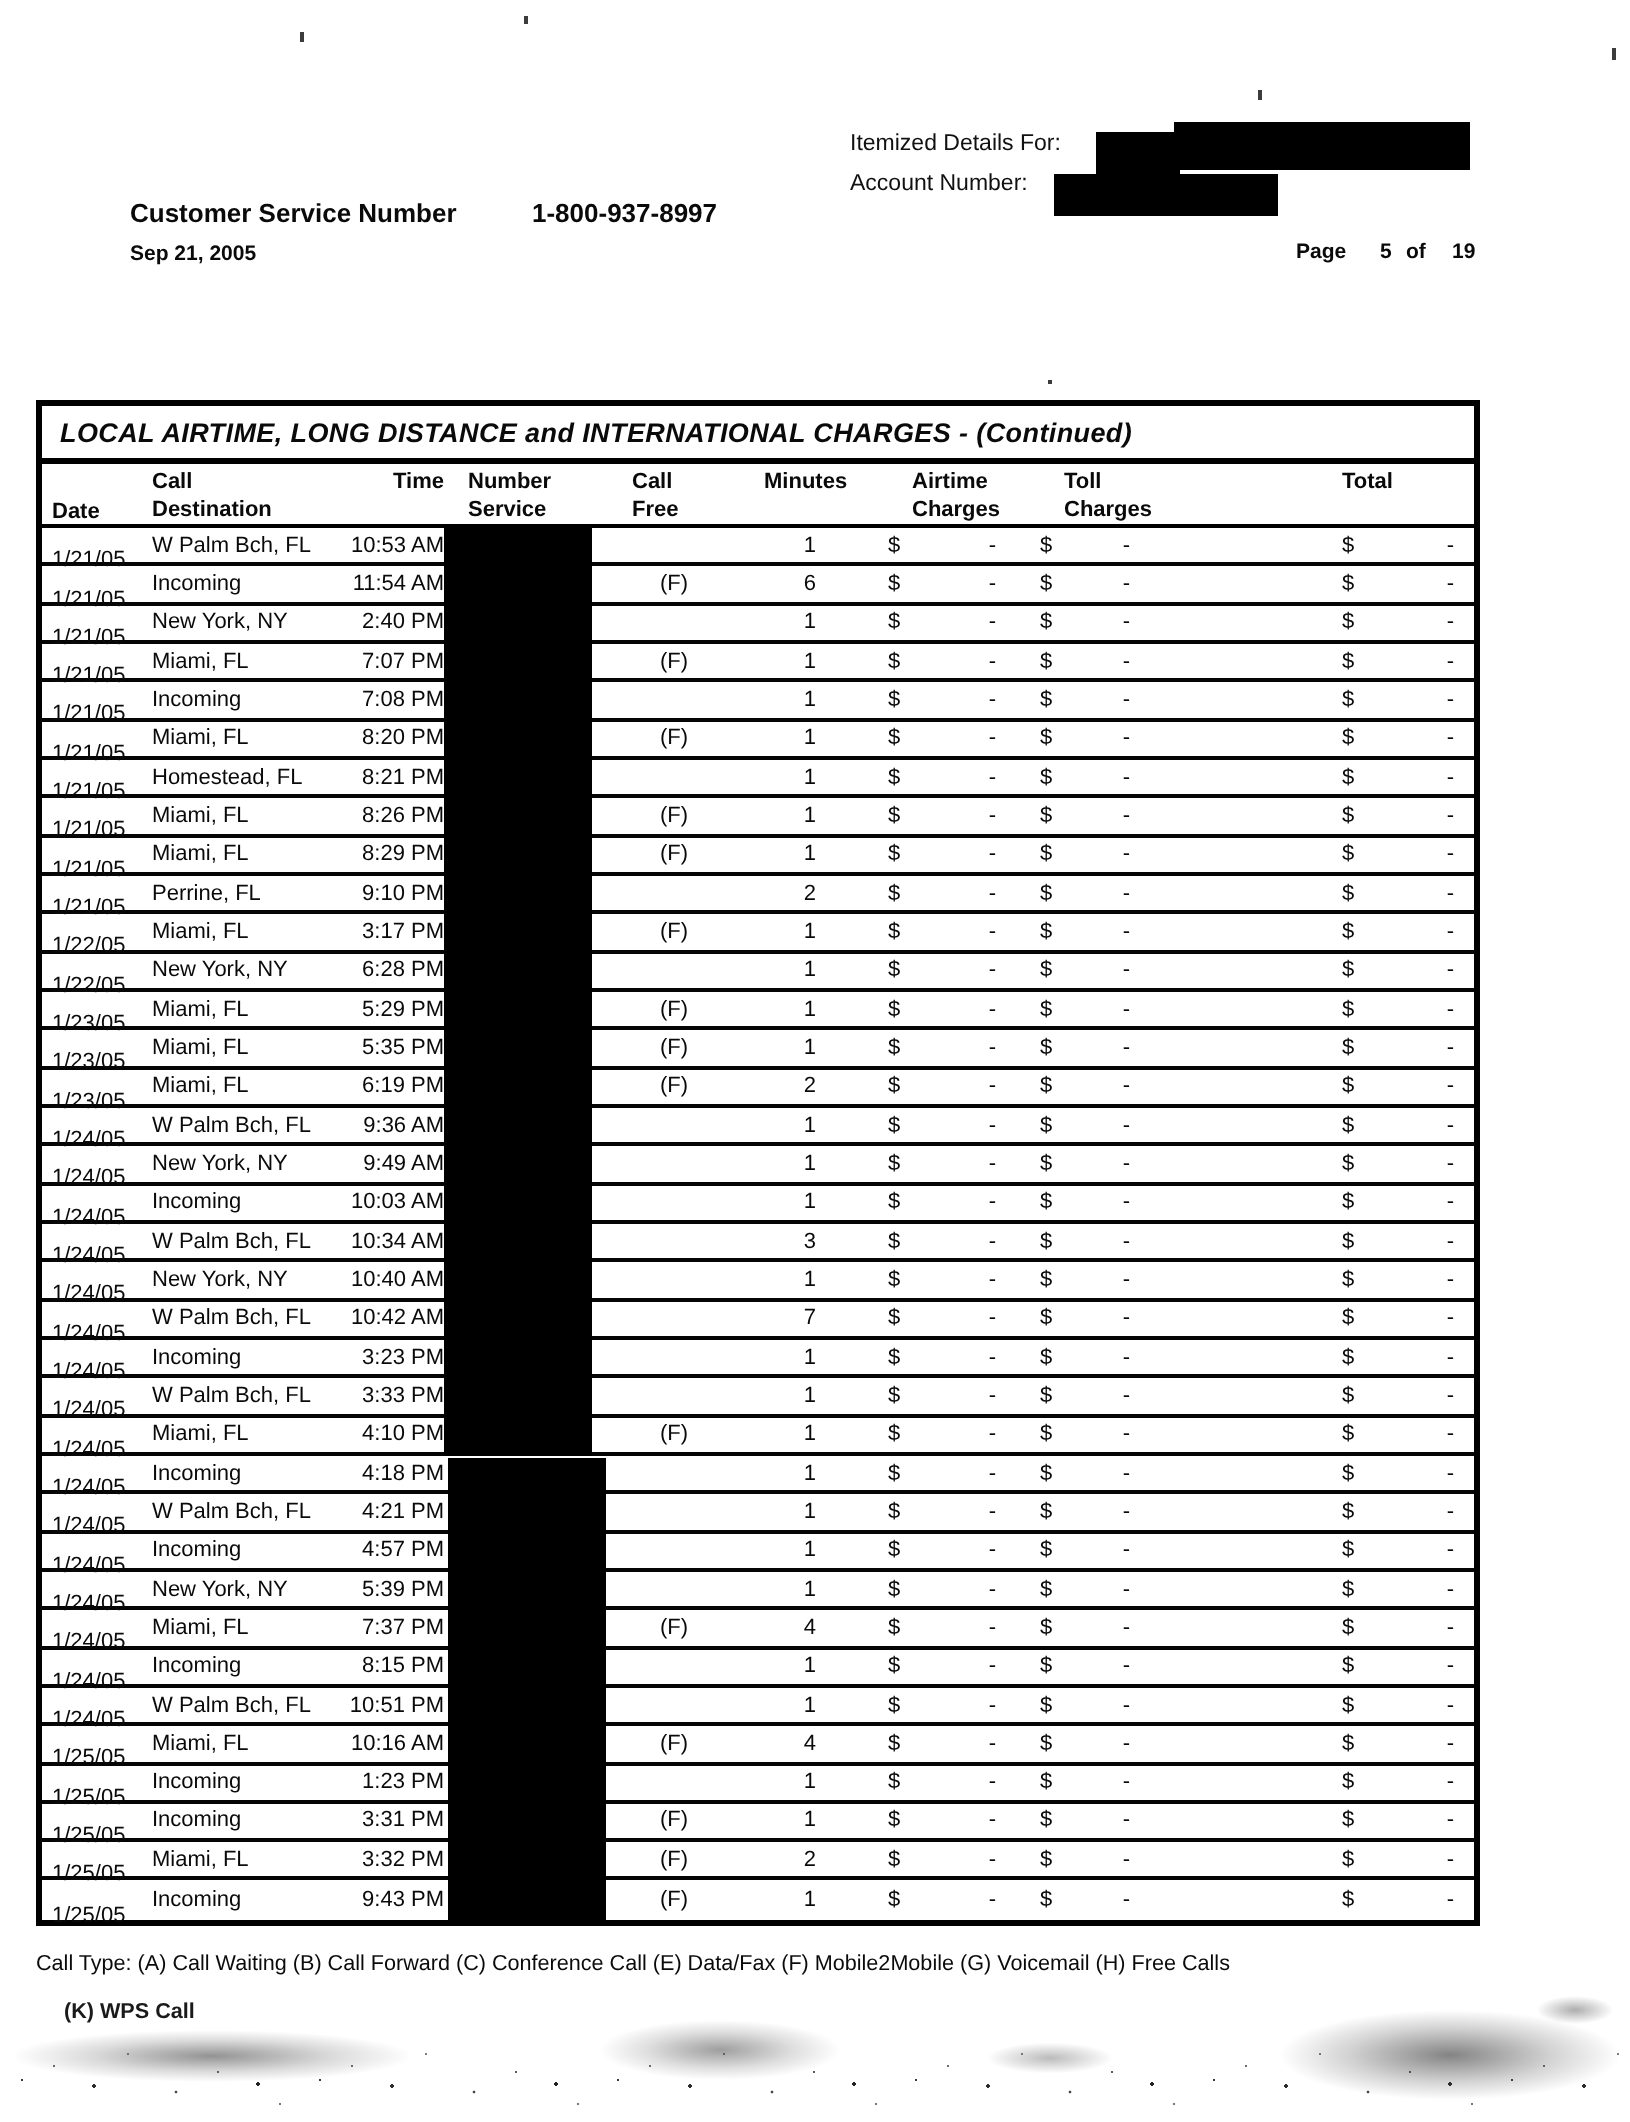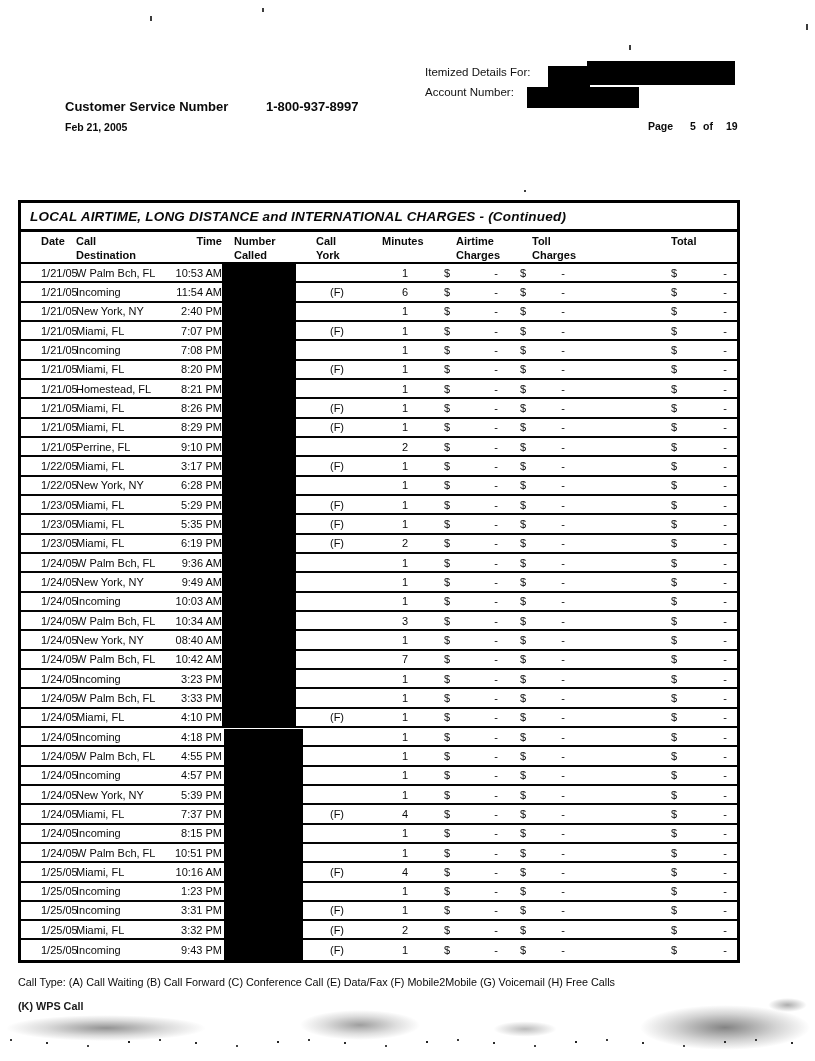--- a/index.html
+++ b/index.html
@@ -49,21 +49,21 @@
   .t-row {
     display:flex; align-items:center;
     height:19.33px;
     border-bottom:2px solid #050505;
     font-size:11px;
     white-space:nowrap;
   }
   .t-row:last-child { border-bottom:none; }
 
   
-  .c-date  { width:55px; padding-left:20px; }
+  .c-date  { width:55px; padding-left:5px;margin-top:15px; }
   .c-dest  { width:86px; }
   .c-time  { width:60px; text-align:right; }
   .c-num   { width:84px; }
   .c-type  { width:62px; text-align:center; }
   .c-min   { width:40px; text-align:right; }
   .c-air   { width:112px; display:flex; justify-content:space-between; padding-left:36px; padding-right:22px; }
   .c-toll  { width:85px;  display:flex; justify-content:space-between; padding-right:40px; }
   .c-spc   { flex:1; }
   .c-tot   { width:66px;  display:flex; justify-content:space-between; padding-right:10px; }
 
@@ -75,21 +75,21 @@
   .h-air   { display:block; padding:0 0 0 48px; }
   .h-toll  { display:block; padding:0 0 0 12px; }
   .h-tot   { display:block; text-align:left; padding-right:12px; }
 
   
   .redact-col-1 { position:absolute; left:201px; top:0; width:74px; height:464px; background:#000; }
   .redact-col-2 { position:absolute; left:203px; top:465px; width:79px; height:231px; background:#000; }
 
   
   .legend { left:18px; top:976px; font-size:10.8px; color:#0b0b0b; }
-  .wps    { left:18px; top:1000px; font-size:10.8px; font-weight:bold; color:#1a1a1a; }
+  .wps    { left:32px; top:1000px; font-size:10.8px; font-weight:bold; color:#1a1a1a; }
 
   
   .noise-band {
     position:absolute; left:0; right:0; bottom:0; height:52px;
     background-image:
       radial-gradient(circle 1.2px at 11px 31px, #3a3a3a 60%, transparent 61%),
       radial-gradient(circle 1px   at 27px 24px, #6c6c6c 60%, transparent 61%),
       radial-gradient(circle 1.5px at 47px 34px, #2c2c2c 60%, transparent 61%),
       radial-gradient(circle 1px   at 64px 18px, #808080 60%, transparent 61%),
       radial-gradient(circle 1.3px at 88px 37px, #454545 60%, transparent 61%),
@@ -116,44 +116,44 @@
 <body>
 
 <div class="abs hdr-label" style="left:425px; top:66px;">Itemized Details For:</div>
 <div class="abs hdr-label" style="left:425px; top:86px;">Account Number:</div>
 <div class="redact" style="left:548px; top:66px; width:42px; height:21px;"></div>
 <div class="redact" style="left:587px; top:61px; width:148px; height:24px;"></div>
 <div class="redact" style="left:527px; top:87px; width:112px; height:21px;"></div>
 
 <div class="abs cs-line">Customer Service Number</div>
 <div class="abs cs-number">1-800-937-8997</div>
-<div class="abs stmt-date">Feb 21, 2005</div>
+<div class="abs stmt-date">Sep 21, 2005</div>
 
 <div class="abs page-line" style="left:648px;">Page</div>
 <div class="abs page-line" style="left:690px;">5</div>
 <div class="abs page-line" style="left:703px;">of</div>
 <div class="abs page-line" style="left:726px;">19</div>
 
 <div class="bill-table">
   <div class="t-title">LOCAL AIRTIME, LONG DISTANCE and INTERNATIONAL CHARGES  - (Continued)</div>
 
   <div class="t-head">
     <div class="c-date hl">Date</div>
     <div class="c-dest hl">
       <div>Call</div>
       <div>Destination</div>
     </div>
     <div class="c-time h-time hl">Time</div>
     <div class="c-num h-num hl">
       <div>Number</div>
-      <div>Called</div>
+      <div>Service</div>
     </div>
     <div class="c-type h-type hl">
       <div>Call</div>
-      <div>York</div>
+      <div>Free</div>
     </div>
     <div class="c-min h-min hl">Minutes</div>
     <div class="c-air h-air hl">
       <div>Airtime</div>
       <div>Charges</div>
     </div>
     <div class="c-toll h-toll hl">
       <div>Toll</div>
       <div>Charges</div>
     </div>
@@ -579,21 +579,21 @@
     <div class="c-spc"></div>
     <div class="c-tot">
       <span>$</span>
       <span>-</span>
     </div>
   </div>
 
   <div class="t-row">
     <div class="c-date">1/24/05</div>
     <div class="c-dest">New York, NY</div>
-    <div class="c-time">08:40 AM</div>
+    <div class="c-time">10:40 AM</div>
     <div class="c-num"></div>
     <div class="c-type"></div>
     <div class="c-min">1</div>
     <div class="c-air">
       <span>$</span>
       <span>-</span>
     </div>
     <div class="c-toll">
       <span>$</span>
       <span>-</span>
@@ -711,21 +711,21 @@
     <div class="c-spc"></div>
     <div class="c-tot">
       <span>$</span>
       <span>-</span>
     </div>
   </div>
 
   <div class="t-row">
     <div class="c-date">1/24/05</div>
     <div class="c-dest">W Palm Bch, FL</div>
-    <div class="c-time">4:55 PM</div>
+    <div class="c-time">4:21 PM</div>
     <div class="c-num"></div>
     <div class="c-type"></div>
     <div class="c-min">1</div>
     <div class="c-air">
       <span>$</span>
       <span>-</span>
     </div>
     <div class="c-toll">
       <span>$</span>
       <span>-</span>

